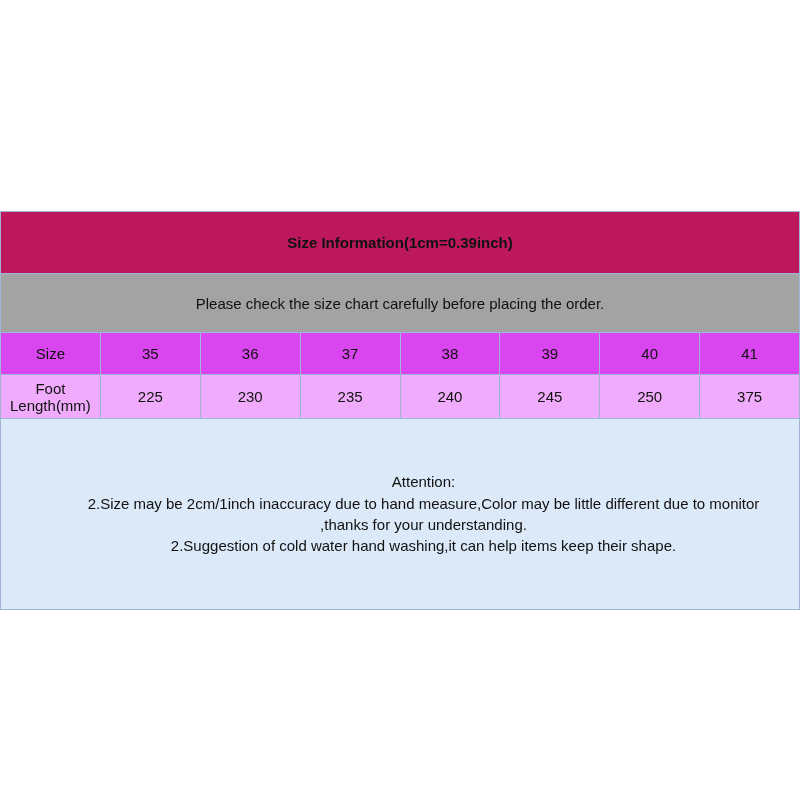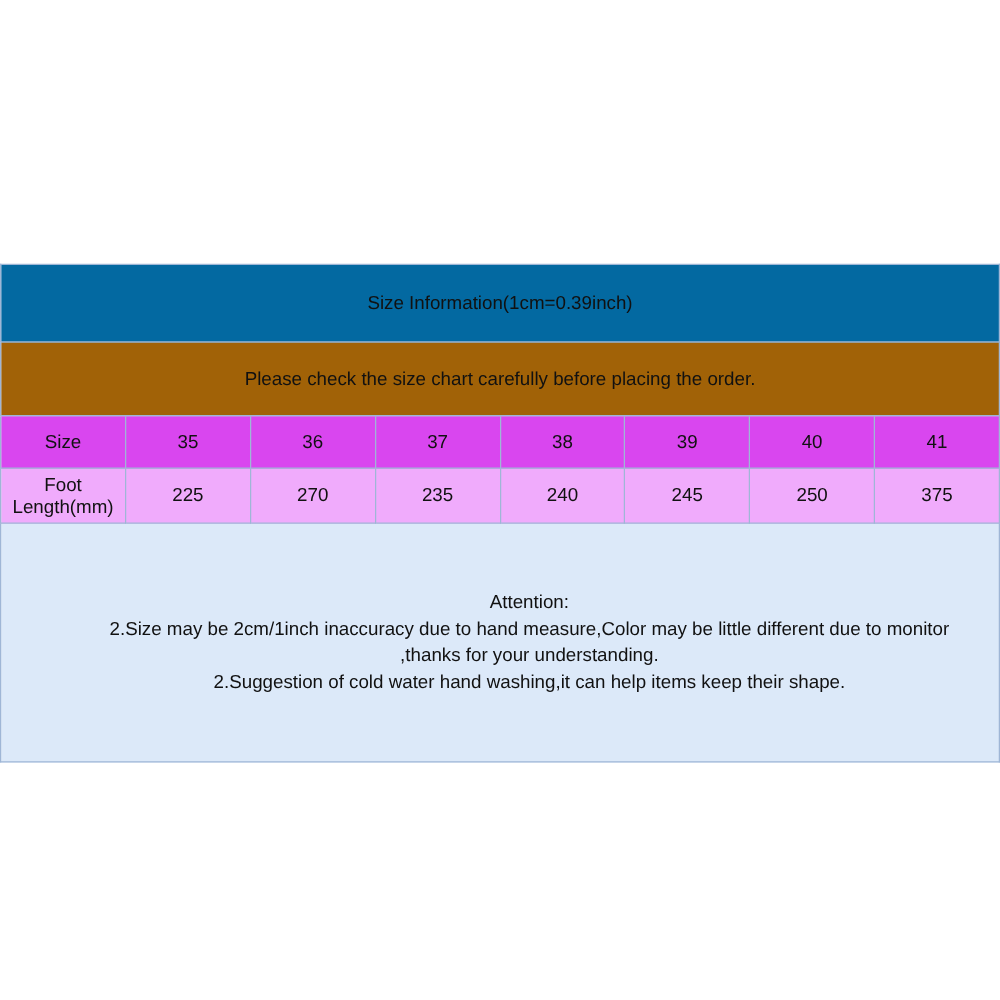--- a/index.html
+++ b/index.html
@@ -28,26 +28,27 @@
   }
   table.size-table td {
     border: 1px solid #9fb6d6;
     text-align: center;
     vertical-align: middle;
     font-size: 15px;
     color: #111111;
     padding: 0;
   }
   .row-title td {
-    background: #0369a1;
+    background: #be185d;
     height: 61px;
     font-size: 16px;
+    font-weight: bold;
   }
   .row-note td {
-    background: #a16207;
+    background: #a3a3a3;
     height: 58px;
     font-size: 14px;
     vertical-align: bottom;
     padding-bottom: 6px;
   }
   .row-size td {
     background: #d946ef;
     height: 41px;
     font-size: 15px;
   }
@@ -92,21 +93,21 @@
         <td style="width:92px">36</td>
         <td style="width:92px">37</td>
         <td style="width:92px">38</td>
         <td style="width:92px">39</td>
         <td style="width:92px">40</td>
         <td style="width:93px">41</td>
       </tr>
       <tr class="row-foot">
         <td class="label">Foot Length(mm)</td>
         <td>225</td>
-        <td>270</td>
+        <td>230</td>
         <td>235</td>
         <td>240</td>
         <td>245</td>
         <td>250</td>
         <td>375</td>
       </tr>
       <tr class="row-attention">
         <td colspan="8">
           <span class="attention-line">Attention:</span>
           <span class="attention-line">2.Size may be 2cm/1inch inaccuracy due to hand measure,Color may be little different due to monitor</span>

